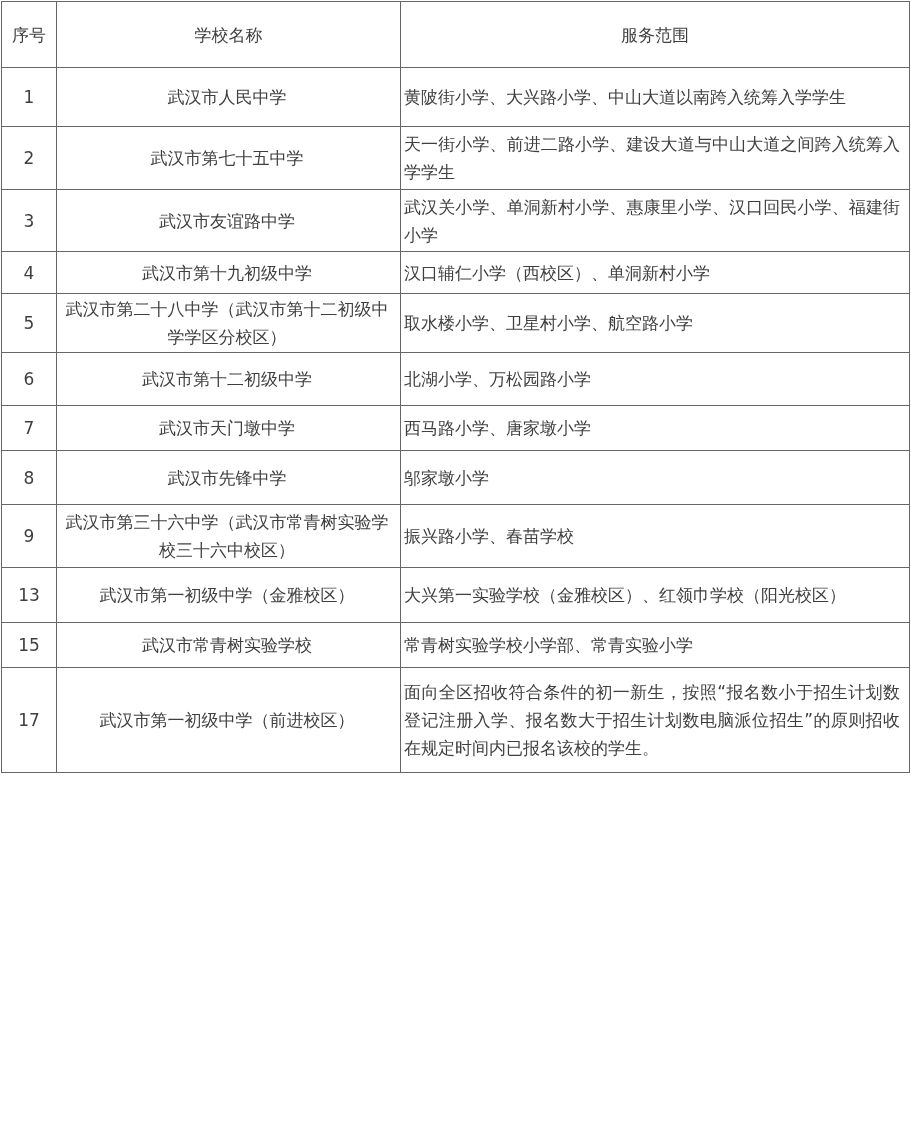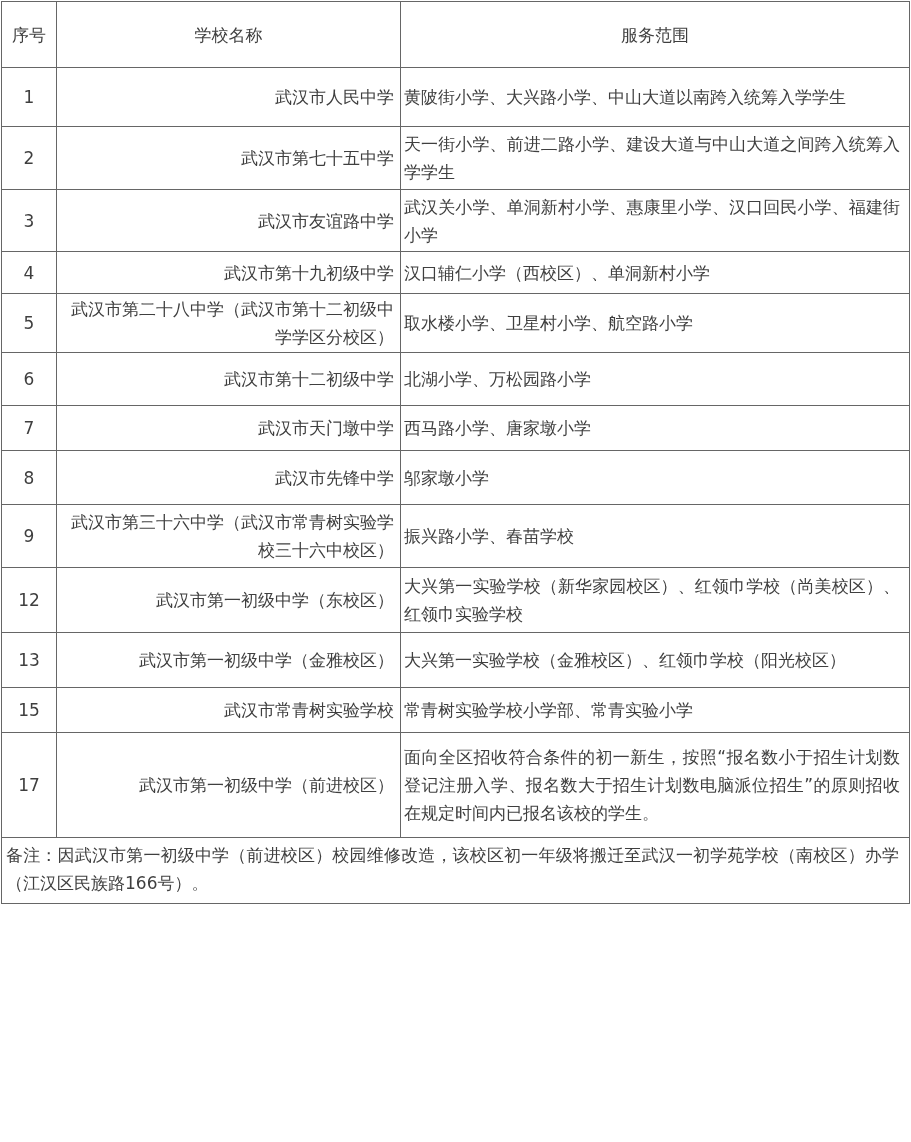--- a/index.html
+++ b/index.html
@@ -29,21 +29,21 @@
     word-break: break-all;
   }
   .school-table th {
     text-align: center;
   }
   .cell-num {
     text-align: center;
     padding: 0;
   }
   .cell-school {
-    text-align: right;
+    text-align: center;
     padding: 1px 6px 1px 3px;
     margin-left: 23px;
   }
   .cell-scope {
     text-align: justify;
     padding: 1px 9px 1px 3px;
   }
   .cell-note {
     text-align: justify;
     padding: 2px 10px 6px 4px;
@@ -105,37 +105,29 @@
     <tr style="height:54px">
       <td class="cell-num">8</td>
       <td class="cell-school">武汉市先锋中学</td>
       <td class="cell-scope">邬家墩小学</td>
     </tr>
     <tr style="height:63px">
       <td class="cell-num">9</td>
       <td class="cell-school">武汉市第三十六中学（武汉市常青树实验学校三十六中校区）</td>
       <td class="cell-scope">振兴路小学、春苗学校</td>
     </tr>
-    <tr style="height:65px">
-      <td class="cell-num">12</td>
-      <td class="cell-school">武汉市第一初级中学（东校区）</td>
-      <td class="cell-scope">大兴第一实验学校（新华家园校区）、红领巾学校（尚美校区）、红领巾实验学校</td>
-    </tr>
     <tr style="height:55px">
       <td class="cell-num">13</td>
       <td class="cell-school">武汉市第一初级中学（金雅校区）</td>
       <td class="cell-scope">大兴第一实验学校（金雅校区）、红领巾学校（阳光校区）</td>
     </tr>
     <tr style="height:45px">
       <td class="cell-num">15</td>
       <td class="cell-school">武汉市常青树实验学校</td>
       <td class="cell-scope">常青树实验学校小学部、常青实验小学</td>
     </tr>
     <tr style="height:105px">
       <td class="cell-num">17</td>
       <td class="cell-school">武汉市第一初级中学（前进校区）</td>
       <td class="cell-scope">面向全区招收符合条件的初一新生，按照“报名数小于招生计划数登记注册入学、报名数大于招生计划数电脑派位招生”的原则招收在规定时间内已报名该校的学生。</td>
     </tr>
-    <tr style="height:66px">
-      <td class="cell-note" colspan="3">备注：因武汉市第一初级中学（前进校区）校园维修改造，该校区初一年级将搬迁至武汉一初学苑学校（南校区）办学（江汉区民族路166号）。</td>
-    </tr>
   </tbody>
 </table>
 
 </body></html>

